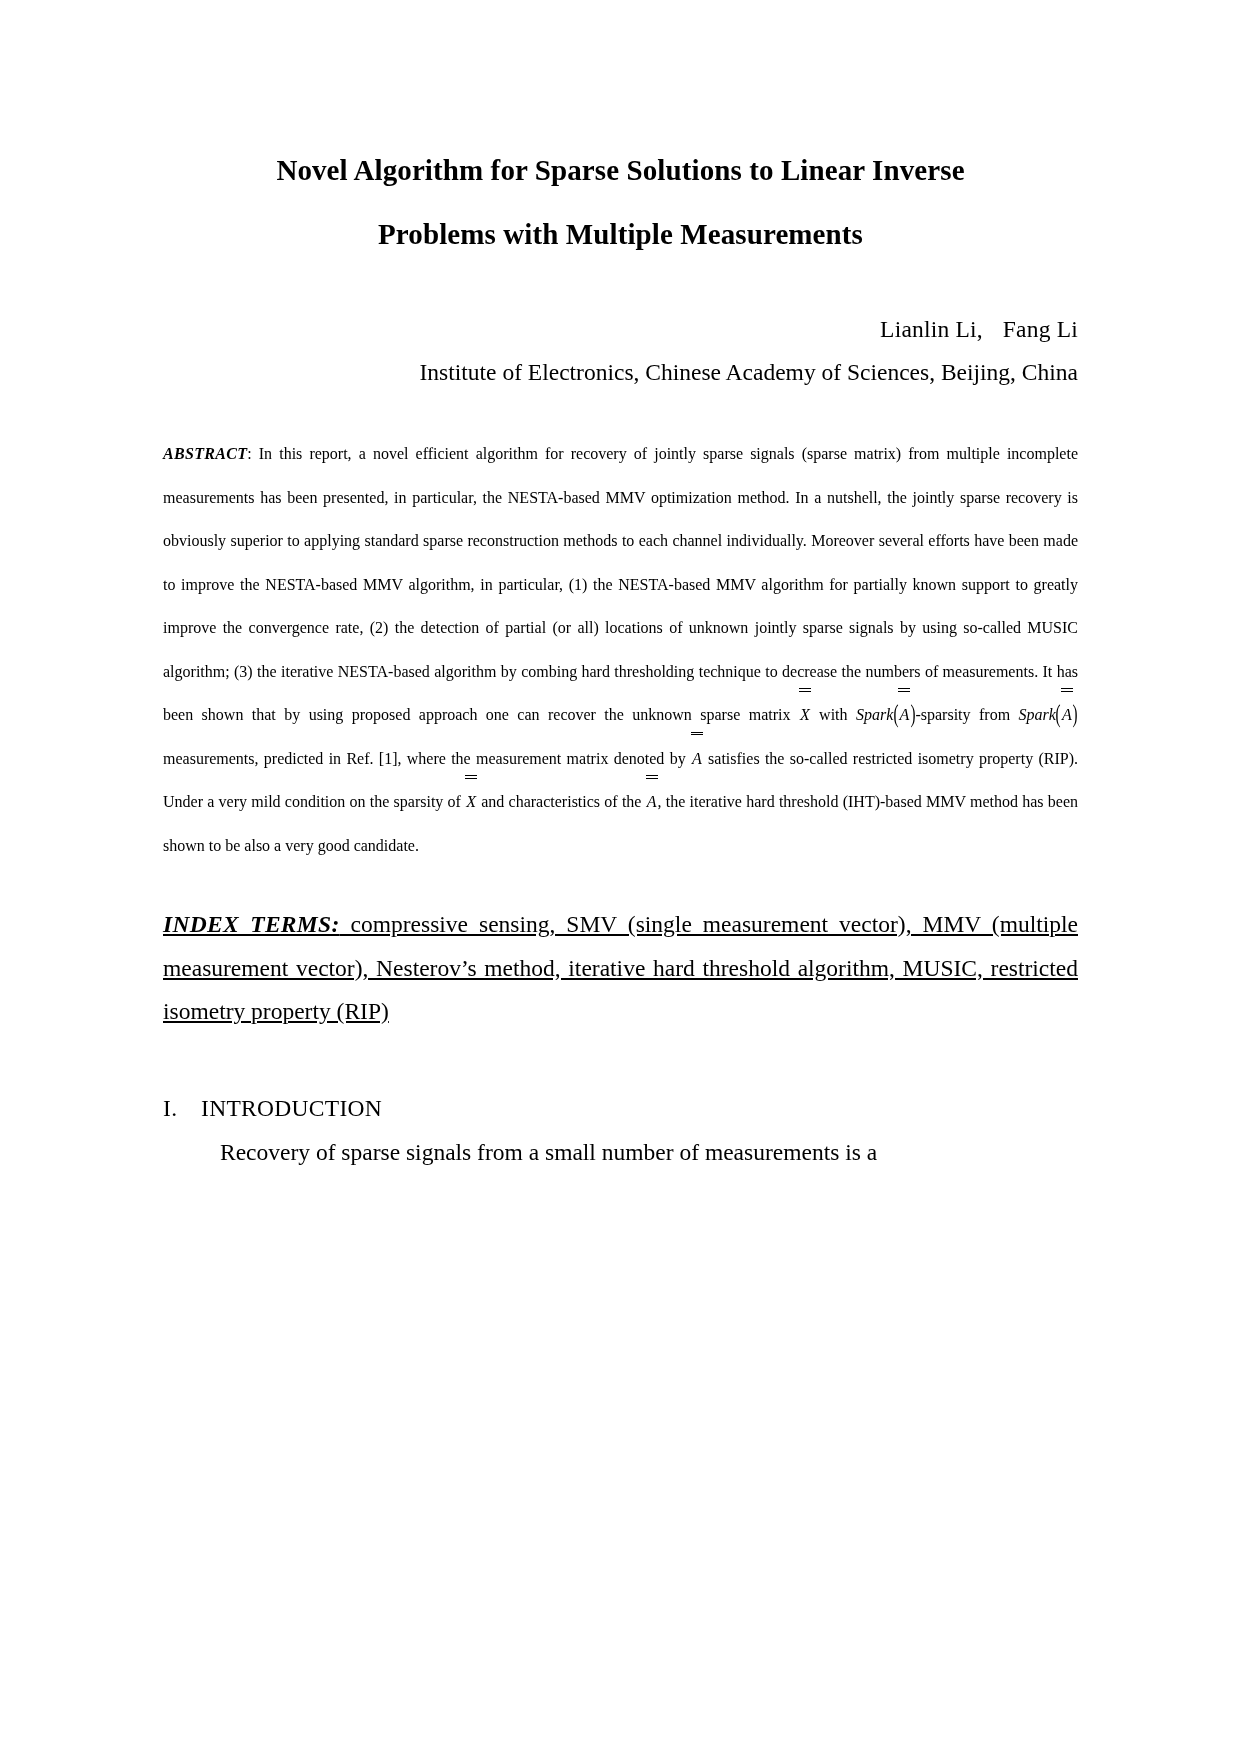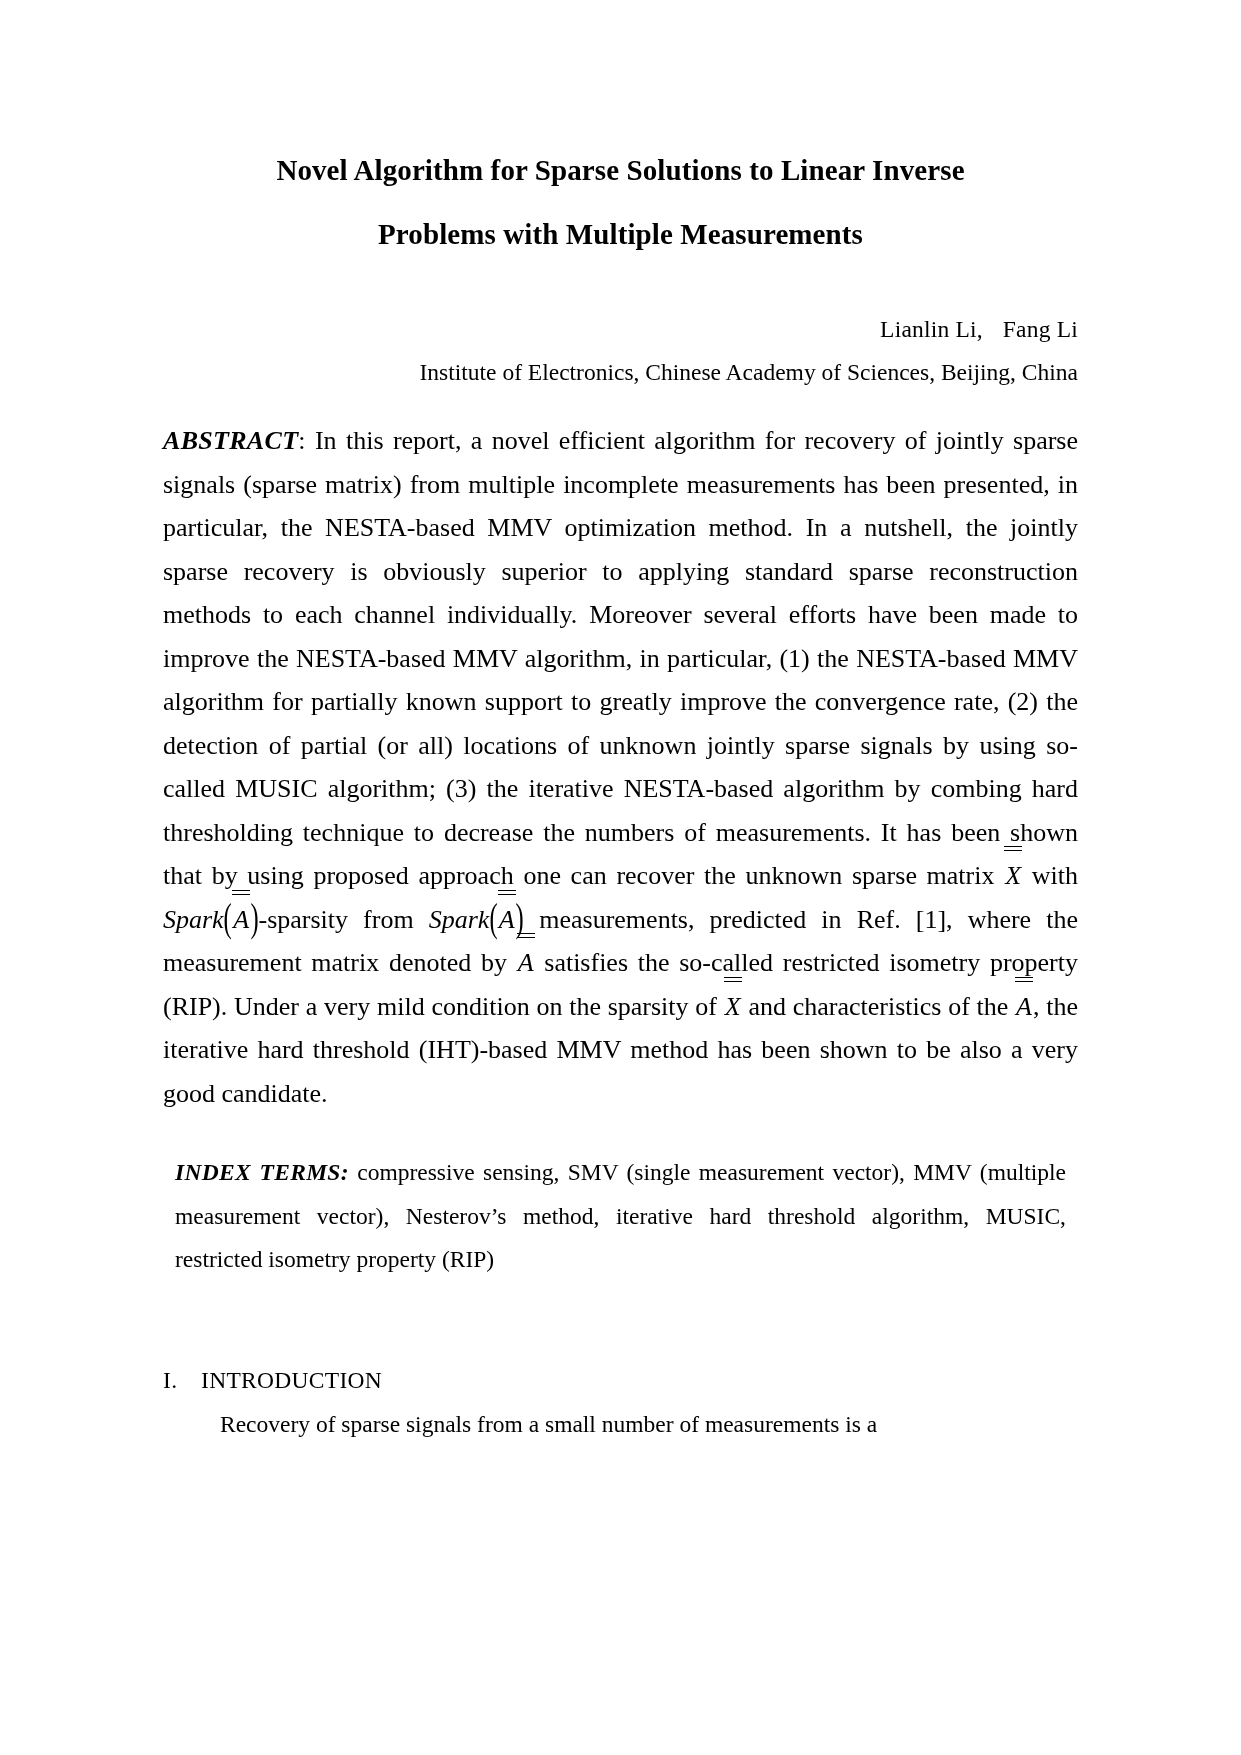--- a/index.html
+++ b/index.html
@@ -63,22 +63,22 @@
   .email {
     margin-top: 1px;
     color: #0000cc;
     font-style: italic;
     text-decoration: underline;
     cursor: pointer;
   }
 
   
   .abstract-block {
-    margin-top: 31px;
-    font-size: 26px;
+    margin-top: 44px;
+    font-size: 16px;
     line-height: 43.5px;
     text-align: justify;
     text-justify: inter-word;
   }
   .abstract-block p {
     margin: 0;
   }
   .lead-label {
     font-weight: bold;
     font-style: italic;
@@ -127,25 +127,25 @@
     margin: 0 -0.06em;
   }
 
   
   .index-block {
     margin-top: 36px;
     font-size: 23.5px;
     line-height: 43.5px;
     text-align: justify;
   }
-  .index-block p { margin: 12px; }
+  .index-block p { margin: 0; text-decoration: underline; }
 
   
   .section-block {
-    margin-top: 78px;
+    margin-top: 54px;
     font-size: 23.5px;
     line-height: 41px;
   }
   .section-head {
     letter-spacing: 0.3px;
   }
   .section-head .numeral {
     display: inline-block;
     width: 38px;
   }

